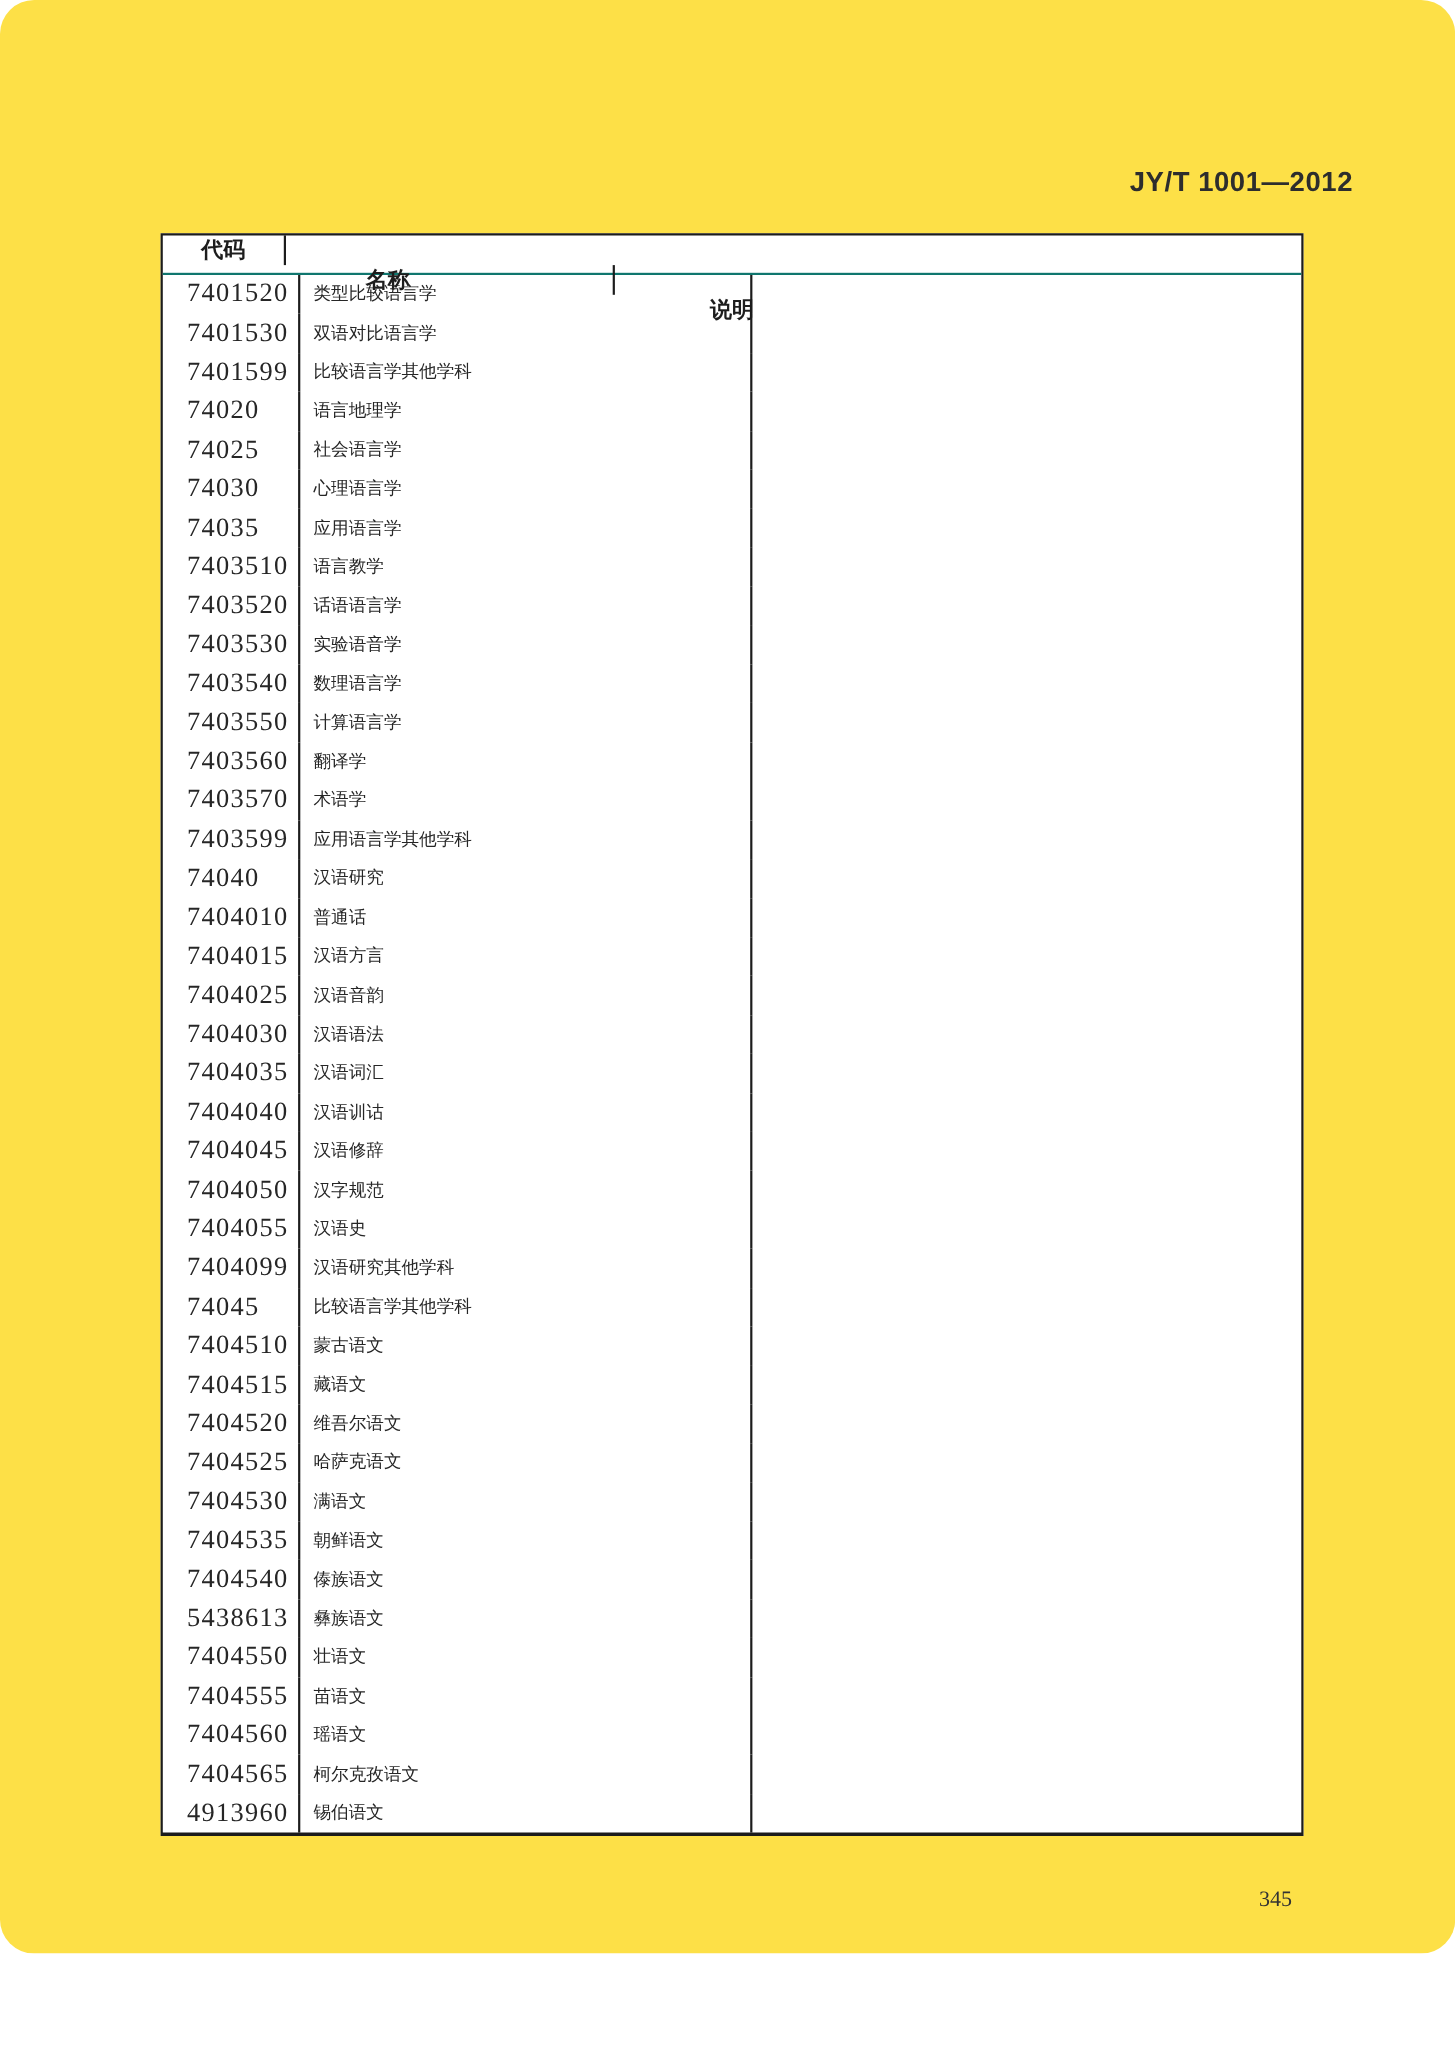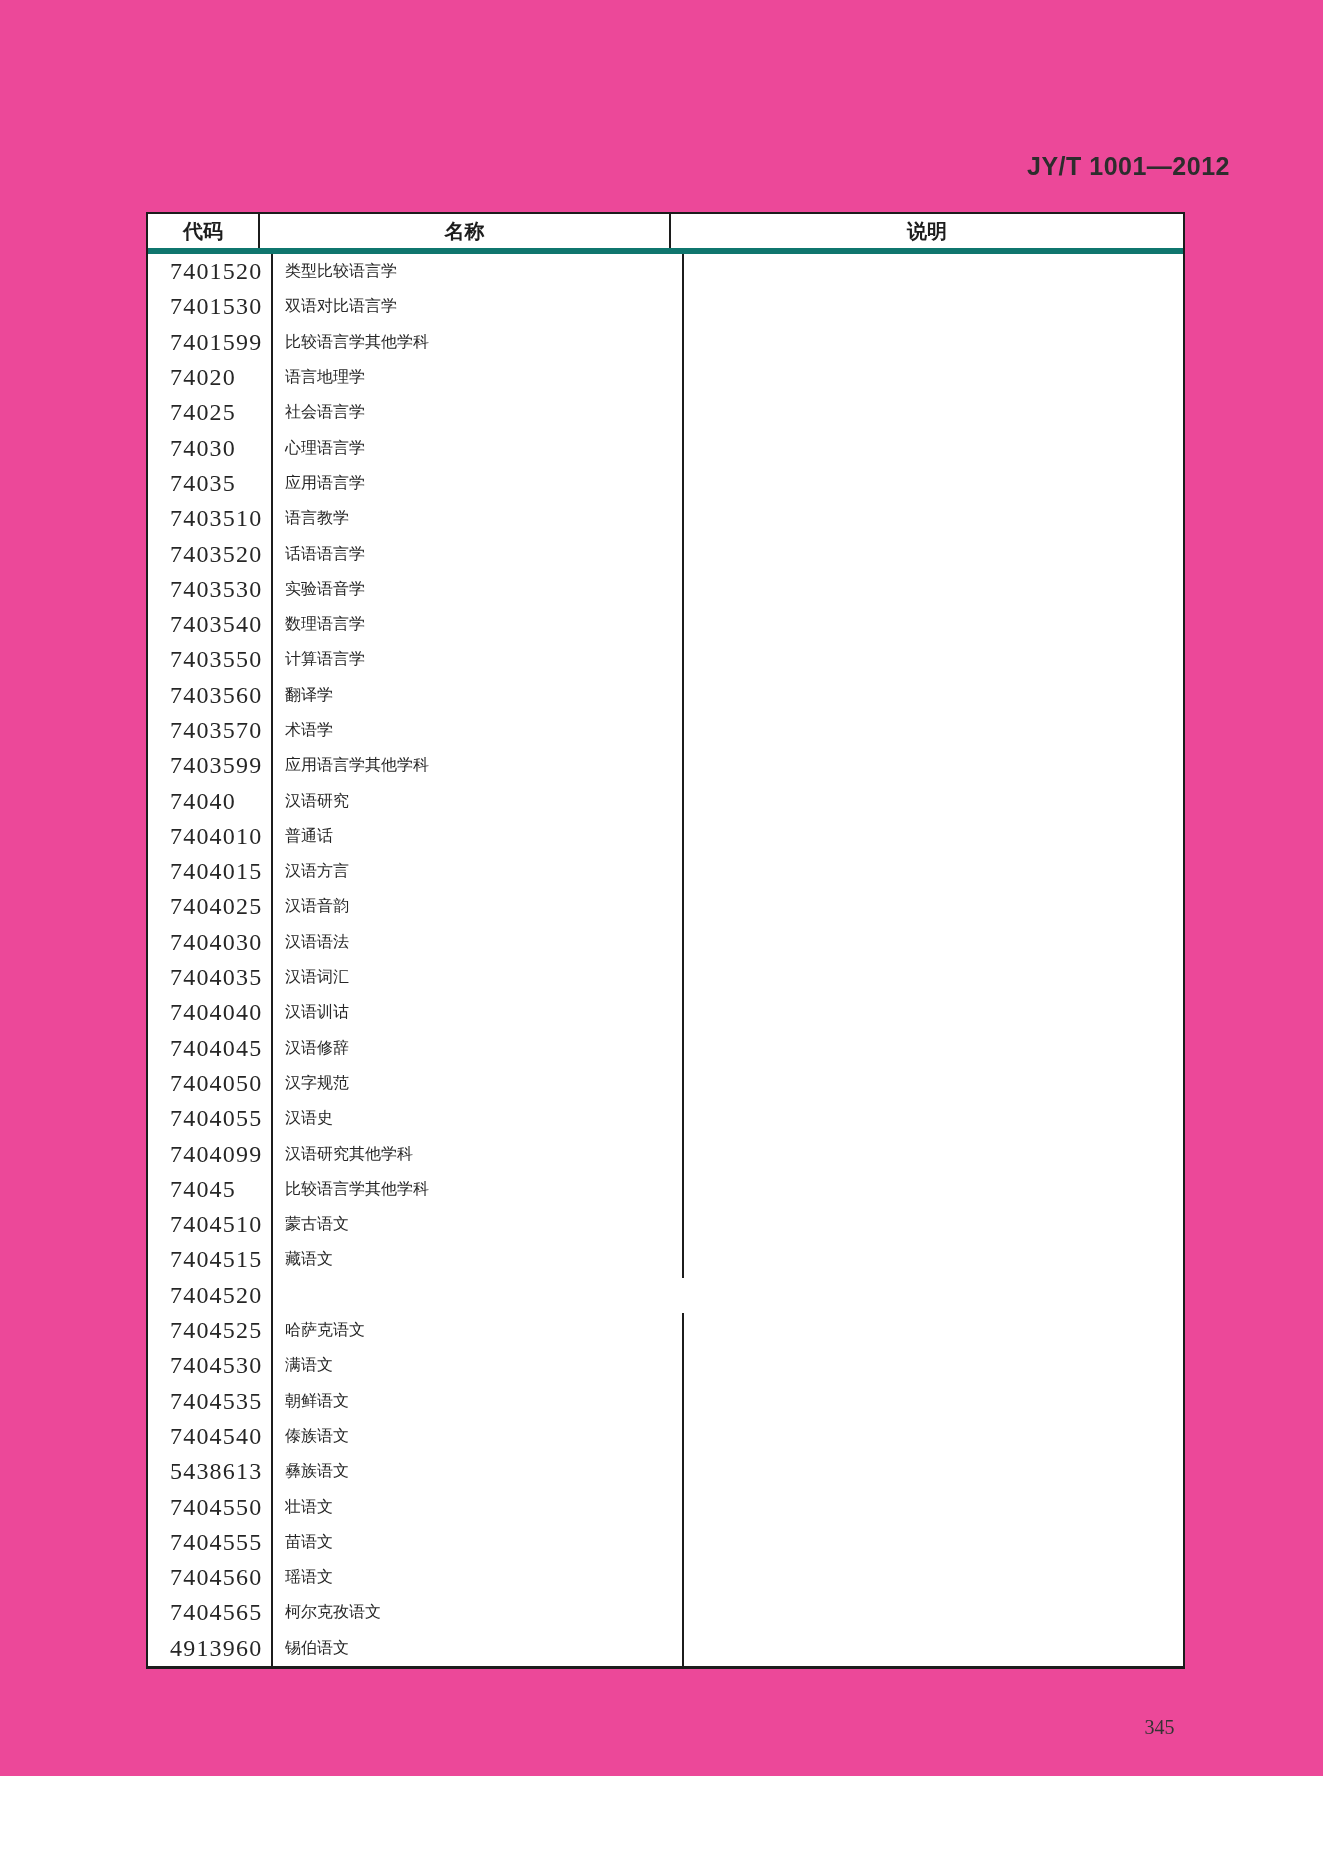--- a/index.html
+++ b/index.html
@@ -4,24 +4,25 @@
 <style>
   html, body {
     margin: 0;
     padding: 0;
     background: #ffffff;
   }
   .page {
     position: relative;
     width: 1323px;
     height: 1776px;
-    background: #ec4899;
+    background: #fde047;
     font-family: "Liberation Serif", "DejaVu Serif", serif;
     color: #282828;
     overflow: hidden;
+    border-radius: 31px;
   }
   .doc-code {
     position: absolute;
     top: 152px;
     right: 93px;
     font-family: "Liberation Sans", "DejaVu Sans", sans-serif;
     font-weight: bold;
     font-size: 25px;
     letter-spacing: 0.5px;
     color: #2d2d2d;
@@ -37,25 +38,26 @@
     border: 2px solid #1c1c1c;
     border-bottom-width: 3px;
     display: flex;
     flex-direction: column;
     background: #ffffff;
   }
   .thead {
     display: flex;
     height: 34px;
     min-height: 34px;
-    border-bottom: 6px solid #0f766e;
+    border-bottom: 2px solid #0f766e;
     font-family: "Liberation Sans", "DejaVu Sans", sans-serif;
     font-weight: bold;
     font-size: 20px;
     color: #1d1d1d;
+    flex-direction: column;
   }
   .th {
     display: flex;
     align-items: center;
     justify-content: center;
     box-sizing: border-box;
   }
   .th-code { width: 112px; border-right: 2px solid #1c1c1c; }
   .th-name { width: 411px; border-right: 2px solid #1c1c1c; }
   .th-desc { flex: 1; }
@@ -287,20 +289,21 @@
   </div>
 
   <div class="tr">
     <div class="td td-code">7404515</div>
     <div class="td td-name">藏语文</div>
     <div class="td td-desc"></div>
   </div>
 
   <div class="tr">
     <div class="td td-code">7404520</div>
+    <div class="td td-name">维吾尔语文</div>
     <div class="td td-desc"></div>
   </div>
 
   <div class="tr">
     <div class="td td-code">7404525</div>
     <div class="td td-name">哈萨克语文</div>
     <div class="td td-desc"></div>
   </div>
 
   <div class="tr">

